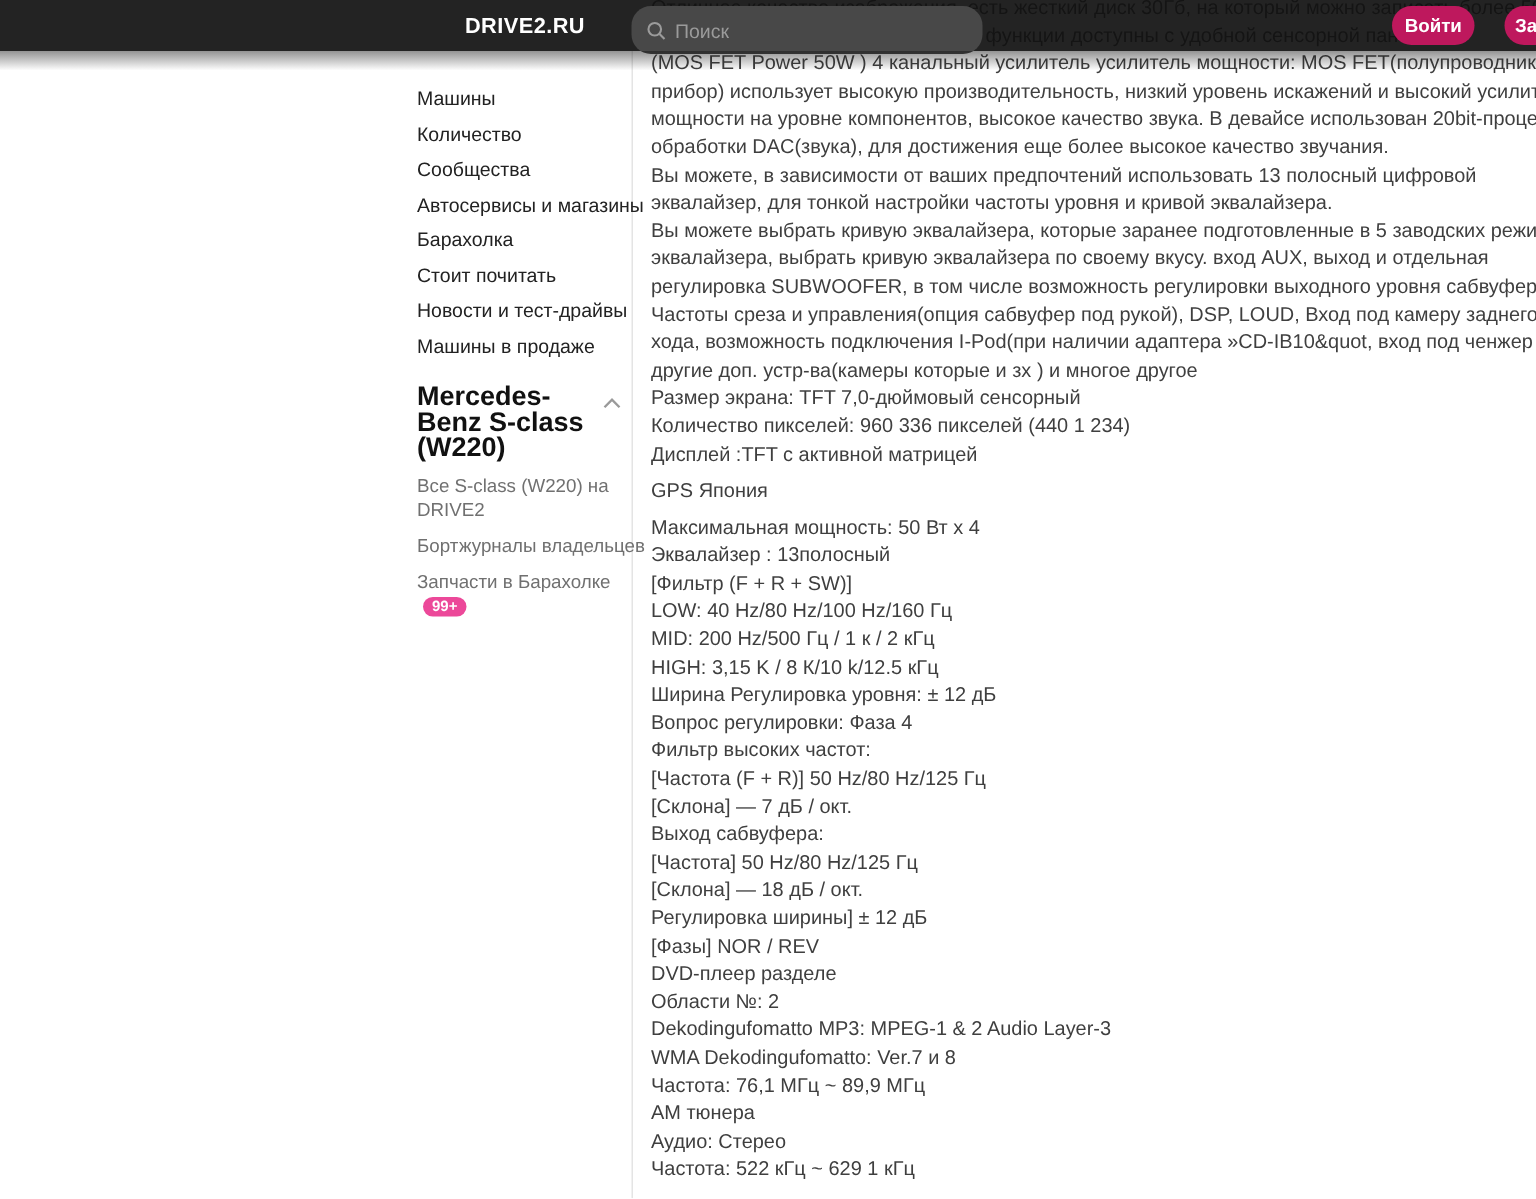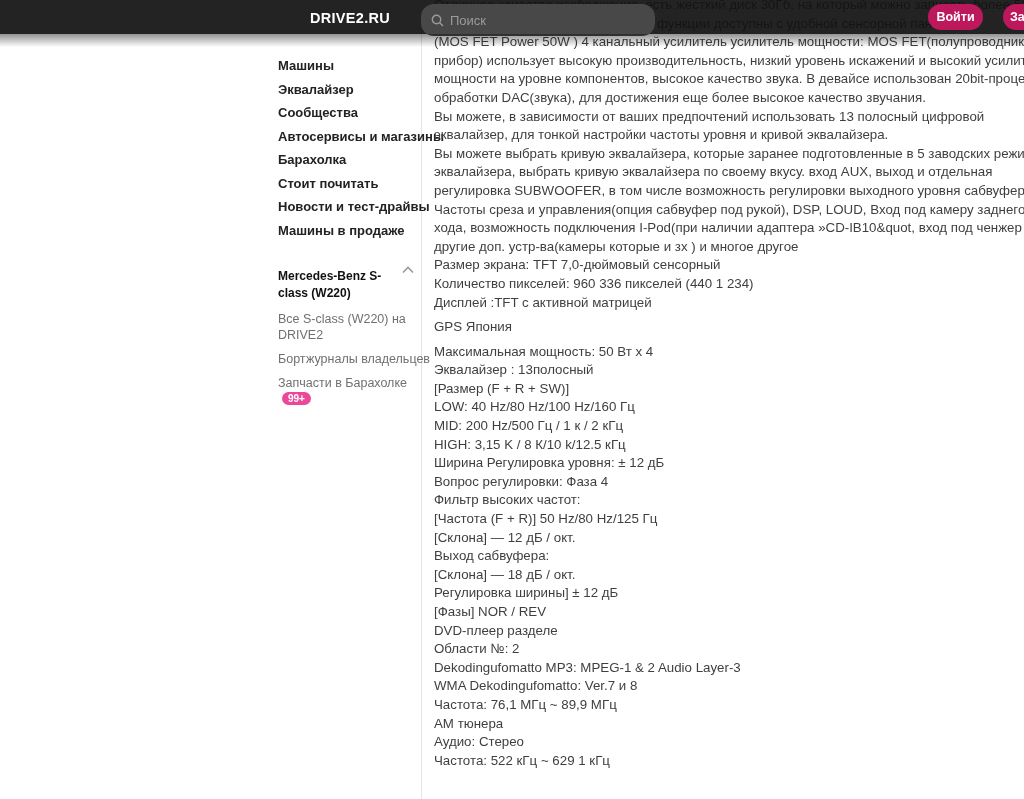--- a/index.html
+++ b/index.html
@@ -43,27 +43,27 @@
     background:#be185d; color:#fff; font-weight:bold; font-size:12.5px;
     font-family:"Liberation Sans","DejaVu Sans",sans-serif; cursor:pointer;
   }
   .btn-login { left:928px; width:55px; }
   .btn-register { left:1003px; width:140px; text-align:left; padding-left:7px; }
 
   
   .divider { position:absolute; left:421px; top:34px; bottom:0; width:1px; background:#e4e4e4; }
   .sidebar-nav { position:absolute; left:278px; top:58px; width:145px; }
   .nav-item {
-    height:23.5px; font-size:13px; font-weight:700; color:#222;
+    height:23.5px; font-size:13px; font-weight:400; color:#222;
     cursor:pointer; white-space:nowrap;
   }
   .car-block { position:absolute; left:278px; top:256px; width:160px; }
   .car-title {
-    width:126px; font-size:12px; font-weight:bold; color:#111;
-    line-height:17px; margin-bottom:9px; cursor:pointer;margin-top:12px;
+    width:126px; font-size:18px; font-weight:bold; color:#111;
+    line-height:17px; margin-bottom:9px; cursor:pointer;
   }
   .car-collapse { position:absolute; left:124px; top:4px; cursor:pointer; }
   .car-link {
     width:152px; font-size:12.5px; color:#707070; line-height:16px;
     margin-bottom:8px; cursor:pointer;
   }
   .badge {
     display:inline-block; background:#ec4899; color:#fff;
     font-size:10px; font-weight:bold; line-height:13px;
     padding:0 6px; border-radius:8px; margin-left:4px; vertical-align:1px;
@@ -97,48 +97,49 @@
       <div class="line">регулировка SUBWOOFER, в том числе возможность регулировки выходного уровня сабвуфера и</div>
       <div class="line">Частоты среза и управления(опция сабвуфер под рукой), DSP, LOUD, Вход под камеру заднего</div>
       <div class="line">хода, возможность подключения I-Pod(при наличии адаптера »CD-IB10&amp;quot, вход под ченжер и</div>
       <div class="line">другие доп. устр-ва(камеры которые и зх ) и многое другое</div>
       <div class="line">Размер экрана: TFT 7,0-дюймовый сенсорный</div>
       <div class="line">Количество пикселей: 960 336 пикселей (440 1 234)</div>
       <div class="line">Дисплей :TFT с активной матрицей</div>
       <div class="line gap">GPS Япония</div>
       <div class="line gap">Максимальная мощность: 50 Вт x 4</div>
       <div class="line">Эквалайзер : 13полосный</div>
-      <div class="line">[Размер (F + R + SW)]</div>
+      <div class="line">[Фильтр (F + R + SW)]</div>
       <div class="line">LOW: 40 Hz/80 Hz/100 Hz/160 Гц</div>
       <div class="line">MID: 200 Hz/500 Гц / 1 к / 2 кГц</div>
       <div class="line">HIGH: 3,15 K / 8 К/10 k/12.5 кГц</div>
       <div class="line">Ширина Регулировка уровня: ± 12 дБ</div>
       <div class="line">Вопрос регулировки: Фаза 4</div>
       <div class="line">Фильтр высоких частот:</div>
       <div class="line">[Частота (F + R)] 50 Hz/80 Hz/125 Гц</div>
-      <div class="line">[Склона] — 12 дБ / окт.</div>
+      <div class="line">[Склона] — 7 дБ / окт.</div>
       <div class="line">Выход сабвуфера:</div>
+      <div class="line">[Частота] 50 Hz/80 Hz/125 Гц</div>
       <div class="line">[Склона] — 18 дБ / окт.</div>
       <div class="line">Регулировка ширины] ± 12 дБ</div>
       <div class="line">[Фазы] NOR / REV</div>
       <div class="line">DVD-плеер разделе</div>
       <div class="line">Области №: 2</div>
       <div class="line">Dekodingufomatto MP3: MPEG-1 &amp; 2 Audio Layer-3</div>
       <div class="line">WMA Dekodingufomatto: Ver.7 и 8</div>
       <div class="line">Частота: 76,1 МГц ~ 89,9 МГц</div>
       <div class="line">AM тюнера</div>
       <div class="line">Аудио: Стерео</div>
       <div class="line">Частота: 522 кГц ~ 629 1 кГц</div>
     </div>
 
   <div class="divider"></div>
 
   <nav class="sidebar-nav">
       <div class="nav-item">Машины</div>
-      <div class="nav-item">Эквалайзер</div>
+      <div class="nav-item">Количество</div>
       <div class="nav-item">Сообщества</div>
       <div class="nav-item">Автосервисы и магазины</div>
       <div class="nav-item">Барахолка</div>
       <div class="nav-item">Стоит почитать</div>
       <div class="nav-item">Новости и тест-драйвы</div>
       <div class="nav-item">Машины в продаже</div>
     </nav>
 
   <div class="car-block">
     <div class="car-title">Mercedes-Benz S-class (W220)</div>

